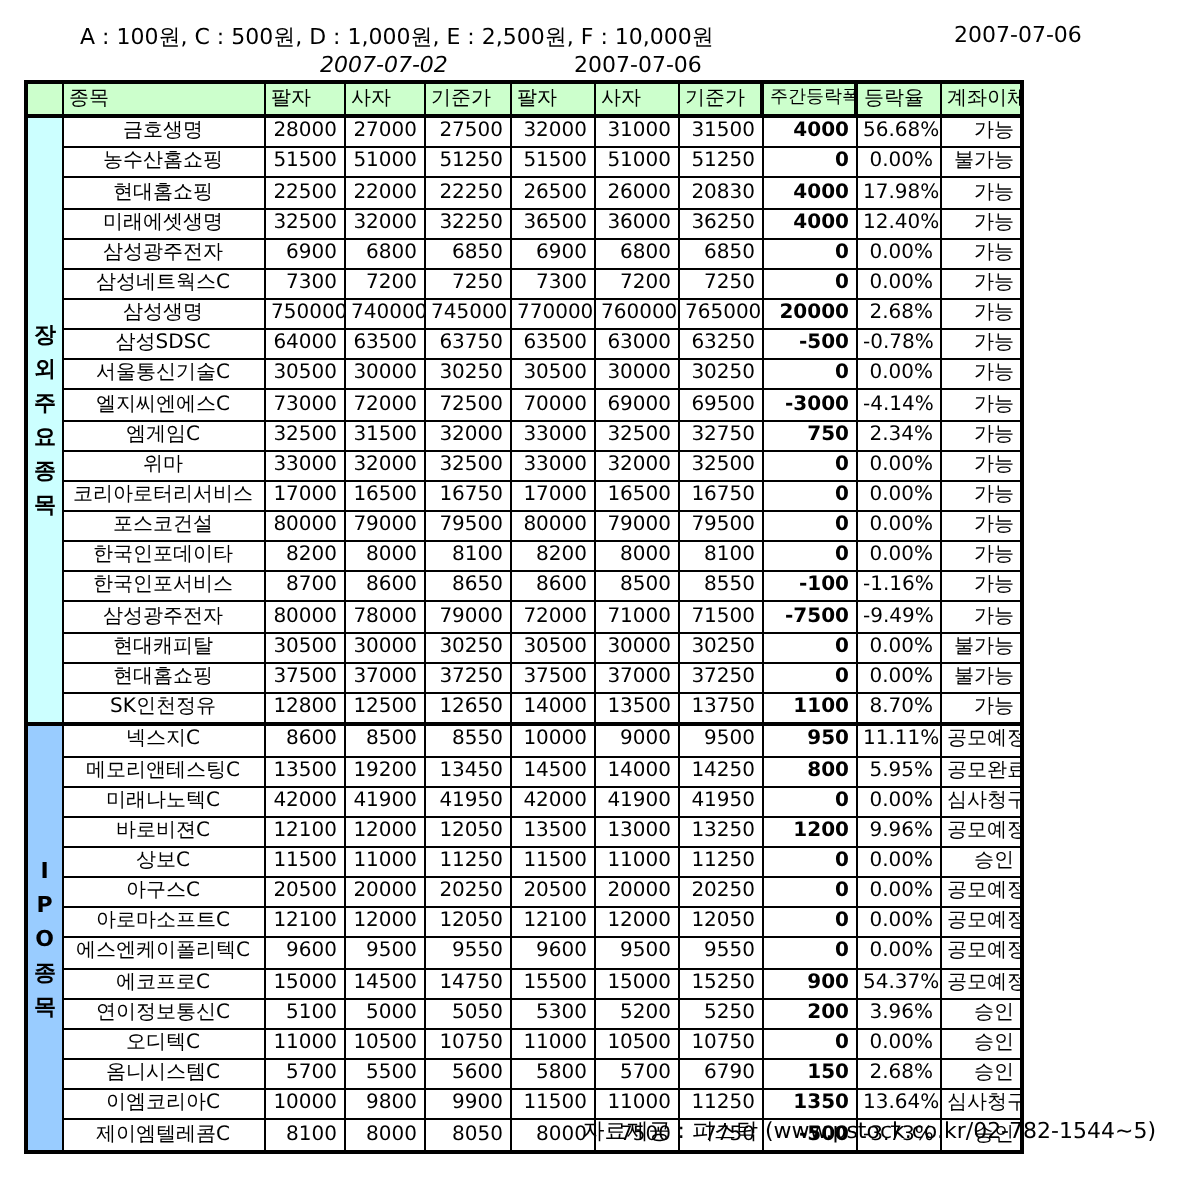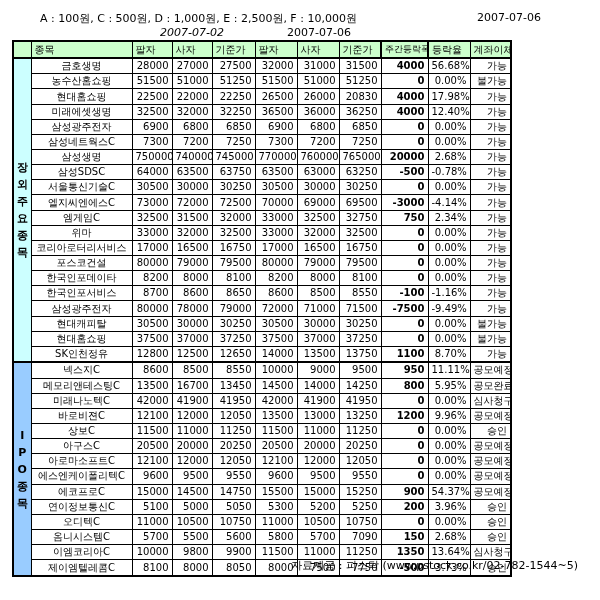--- a/index.html
+++ b/index.html
@@ -354,21 +354,21 @@
         <td class="num">10000</td>
         <td class="num">9000</td>
         <td class="num">9500</td>
         <td class="chg">950</td>
         <td class="num">11.11%</td>
         <td class="ctr">공모예정</td>
       </tr>
       <tr>
         <td class="name">메모리앤테스팅C</td>
         <td class="num">13500</td>
-        <td class="num">16700</td>
+        <td class="num">19200</td>
         <td class="num">13450</td>
         <td class="num">14500</td>
         <td class="num">14000</td>
         <td class="num">14250</td>
         <td class="chg">800</td>
         <td class="num">5.95%</td>
         <td class="ctr">공모완료</td>
       </tr>
       <tr>
         <td class="name">미래나노텍C</td>
@@ -478,21 +478,21 @@
         <td class="num">0.00%</td>
         <td class="ctr">승인</td>
       </tr>
       <tr>
         <td class="name">옴니시스템C</td>
         <td class="num">5700</td>
         <td class="num">5500</td>
         <td class="num">5600</td>
         <td class="num">5800</td>
         <td class="num">5700</td>
-        <td class="num">7090</td>
+        <td class="num">6790</td>
         <td class="chg">150</td>
         <td class="num">2.68%</td>
         <td class="ctr">승인</td>
       </tr>
       <tr>
         <td class="name">이엠코리아C</td>
         <td class="num">10000</td>
         <td class="num">9800</td>
         <td class="num">9900</td>
         <td class="num">11500</td>

